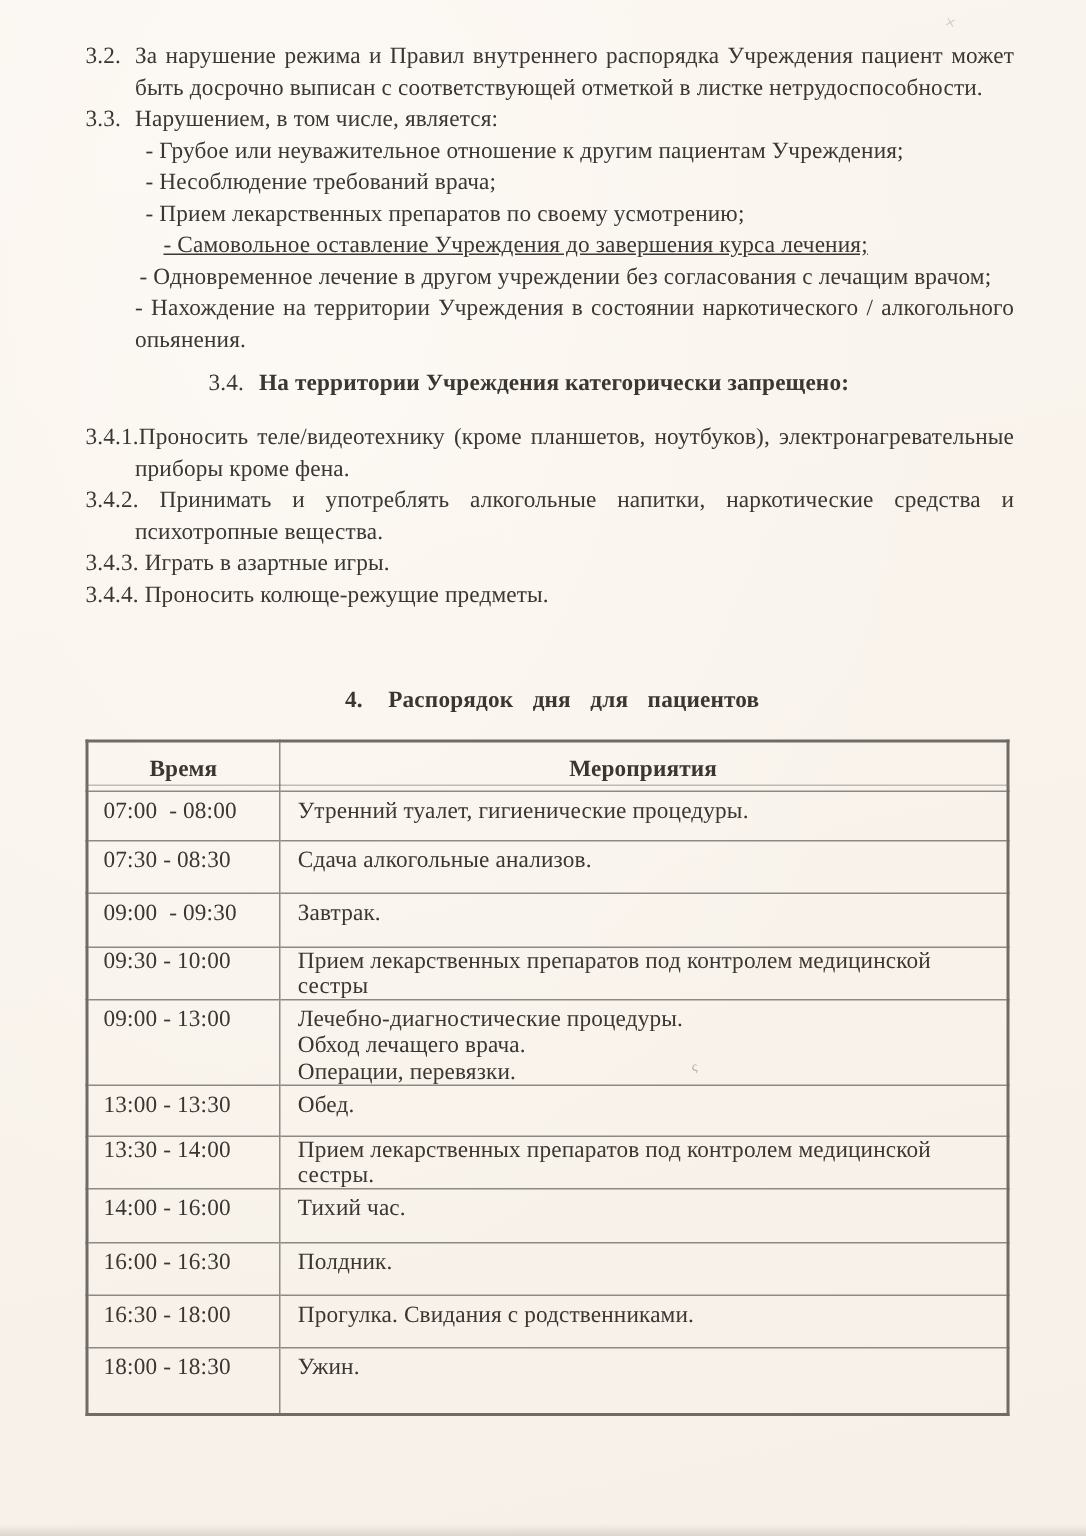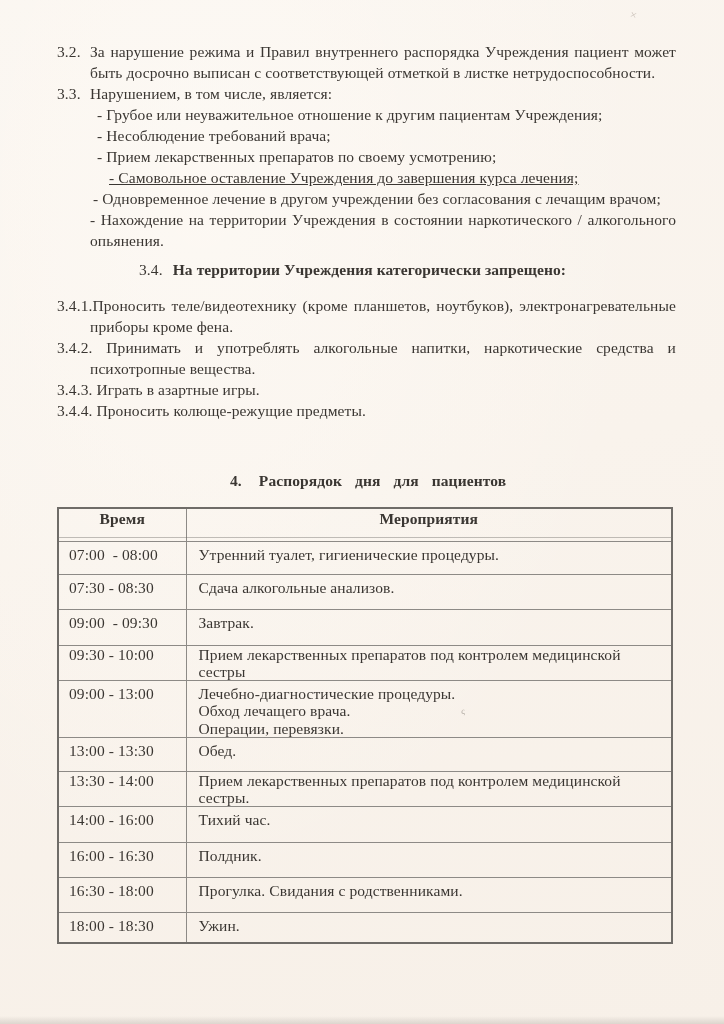--- a/index.html
+++ b/index.html
@@ -16,21 +16,21 @@
     color: #3a3632;
     box-sizing: border-box;
   }
   
   .page::after {
     content: ""; position: absolute; left: 0; right: 0; bottom: 0; height: 8px;
     background: linear-gradient(to bottom, rgba(0,0,0,0), rgba(125,118,112,0.22));
     pointer-events: none;
   }
   .content {
-    position: absolute; left: 57px; top: 41px; width: 619px;
+    position: absolute; left: 57px; top: 27px; width: 619px;
     font-size: 15.5px; line-height: 21px; letter-spacing: 0.1px;
   }
 
   
   .clause { padding-left: 33px; text-indent: -33px; text-align: justify; }
   .clause .num { display: inline-block; width: 33px; text-indent: 0; }
 
   
   .violations { }
   .v-item { text-align: justify; }
@@ -54,21 +54,21 @@
     font-size: 15.5px;
   }
   table.schedule th, table.schedule td {
     border: 1px solid #8d8a86;
     vertical-align: top;
     white-space: pre-wrap;
     box-sizing: border-box;
   }
   table.schedule thead tr { height: 33px; }
   table.schedule th {
-    font-weight: bold; text-align: center; padding-top: 0;
+    font-weight: bold; text-align: center; padding-top: 8px;
     position: relative; line-height: 19px;
   }
   
   table.schedule th::after {
     content: ""; position: absolute; left: -1px; right: -1px; bottom: 3px;
     height: 1px; background: rgba(120,117,112,0.45);
   }
   td.time-cell { padding: 4px 4px 0 10px; line-height: 18px; }
   td.act-cell  { padding: 4px 6px 0 12px; line-height: 17.5px; }
   tr.compact td.time-cell, tr.compact td.act-cell { padding-top: 0; line-height: 17px; }
@@ -166,21 +166,21 @@
             <td class="act-cell">Тихий час.</td>
           </tr>
           <tr style="height: 35px;">
             <td class="time-cell">16:00 - 16:30</td>
             <td class="act-cell">Полдник.</td>
           </tr>
           <tr style="height: 35px;">
             <td class="time-cell">16:30 - 18:00</td>
             <td class="act-cell">Прогулка. Свидания с родственниками.</td>
           </tr>
-          <tr style="height: 30px;">
+          <tr style="height: 44px;">
             <td class="time-cell">18:00 - 18:30</td>
             <td class="act-cell">Ужин.</td>
           </tr>
         </tbody>
     </table>
   </div>
 
   <span class="mark mark-top-right">×</span>
   <span class="mark mark-schedule">ς</span>
 </div>

